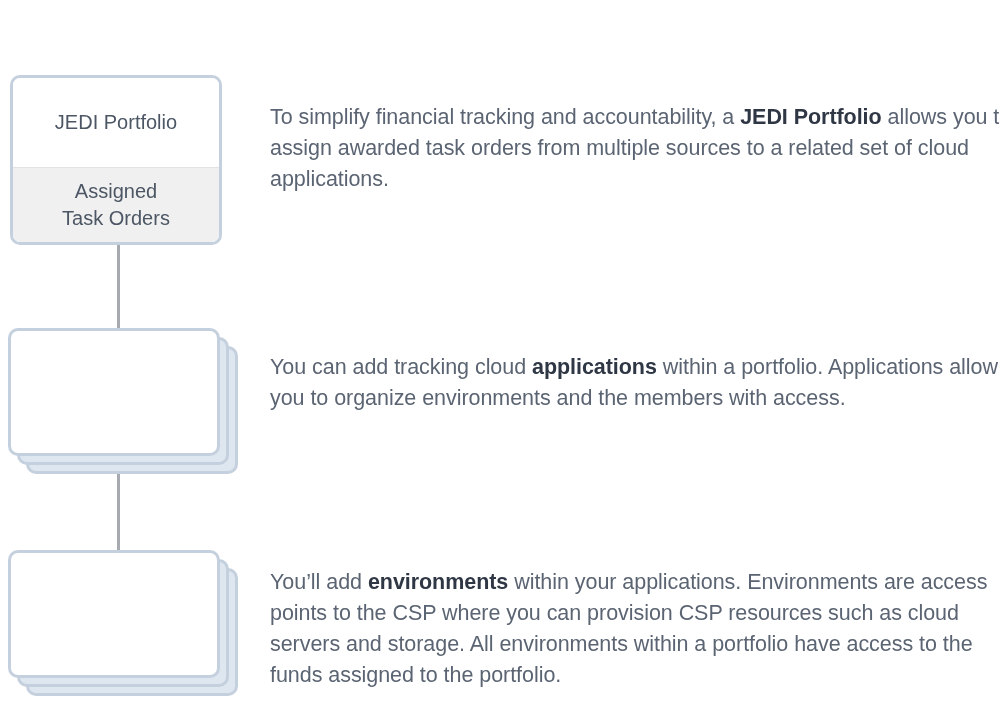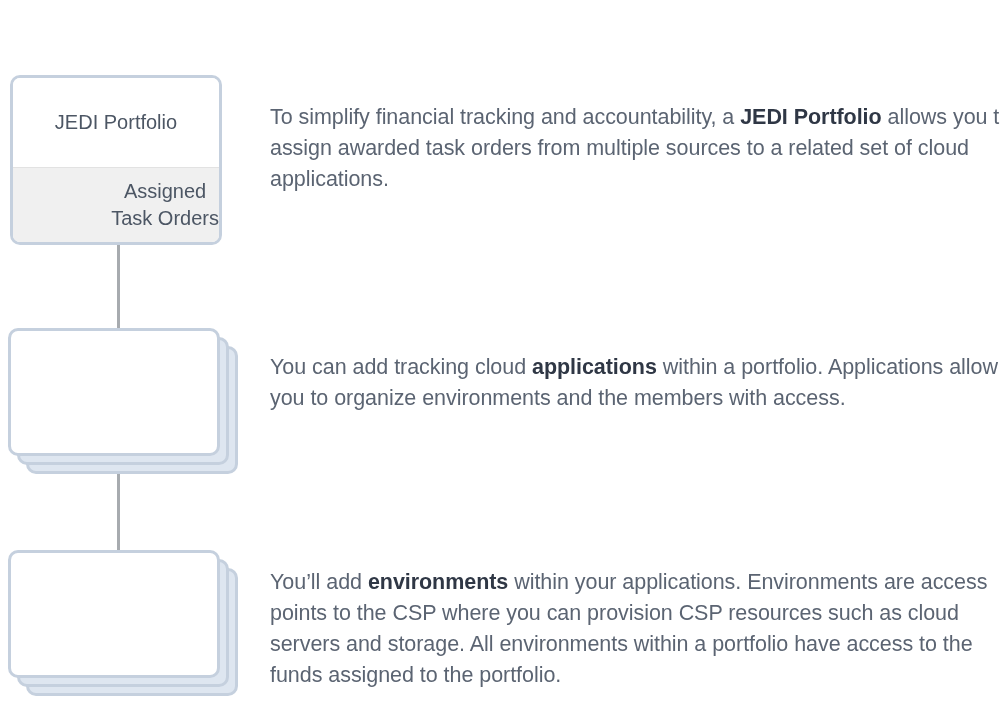--- a/index.html
+++ b/index.html
@@ -79,21 +79,20 @@
     height: 89px;
     background: #ffffff;
     border-radius: 7px 7px 0 0;
   }
   .card-section--bottom {
     top: 89px;
     bottom: 0;
     background: #f0f0f0;
     border-top: 1px solid #e2e2e2;
     border-radius: 0 0 7px 7px;
-    justify-content: flex-end;
   }
   .section-text {
     color: #4c5664;
     font-size: 20px;
     line-height: 1.35;
     text-align: center;
     white-space: pre-line;
   }
 
   

